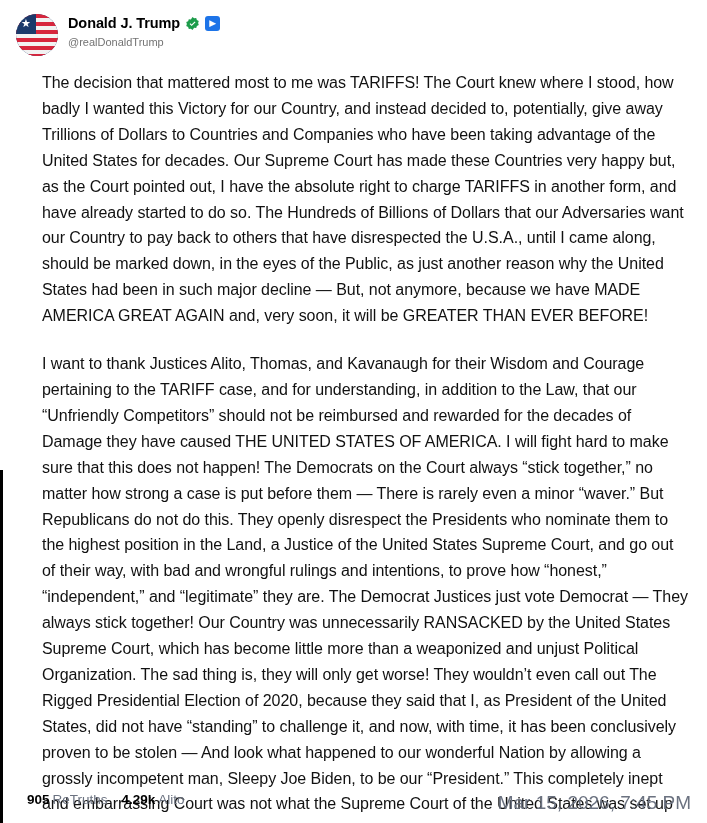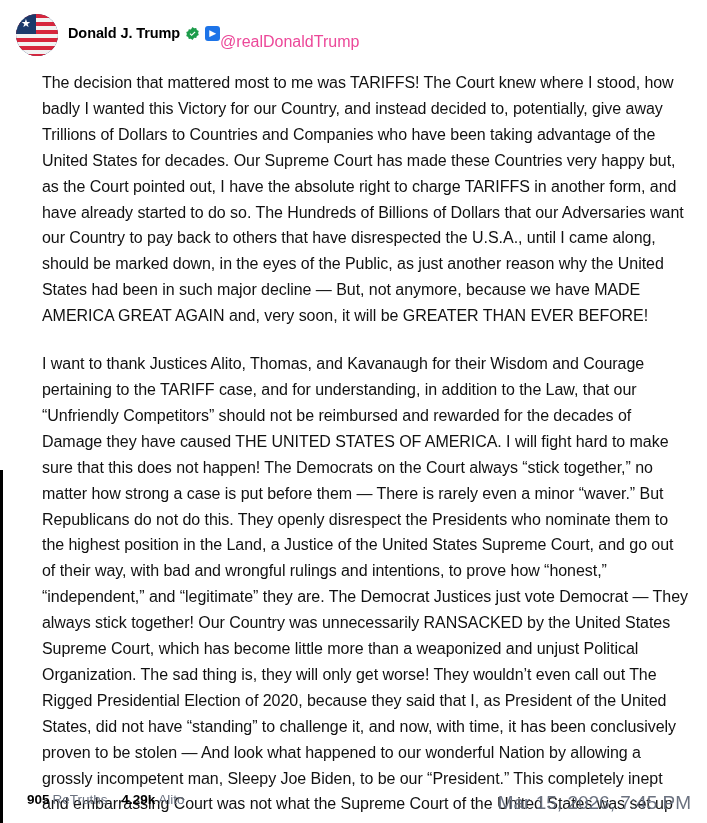--- a/index.html
+++ b/index.html
@@ -62,21 +62,21 @@
   }
   .avatar .flag-star {
     position: absolute;
     left: 5px; top: 4px;
     color: #fff;
     font-size: 11px;
     line-height: 11px;
   }
   .names {
     display: flex;
-    flex-direction: row;
+    flex-direction: column;
     justify-content: flex-end;
     padding-top: 1px;
   }
   .name-row {
     display: flex;
     align-items: center;
     gap: 5px;
   }
   .display-name {
     font-size: 14.5px;
@@ -95,23 +95,23 @@
     justify-content: center;
     width: 15px;
     height: 15px;
     background: #1d74e8;
     border-radius: 3px;
     color: #fff;
     font-size: 9px;
     line-height: 1;
   }
   .handle {
-    font-size: 16px;
-    color: #ec4899;
-    margin-top: 18px;
+    font-size: 11px;
+    color: #737373;
+    margin-top: 5px;
   }
   .body {
     font-size: 16px;
     line-height: 1.62;
     color: #111111;
     letter-spacing: -0.05px;
     margin-left: 26px;
   }
   .body p {
     margin: 0 0 22px 0;

